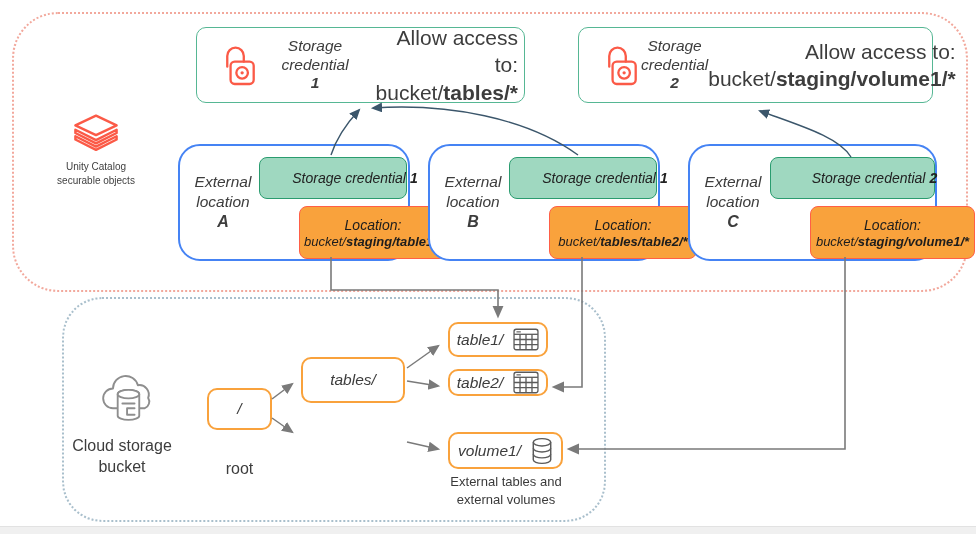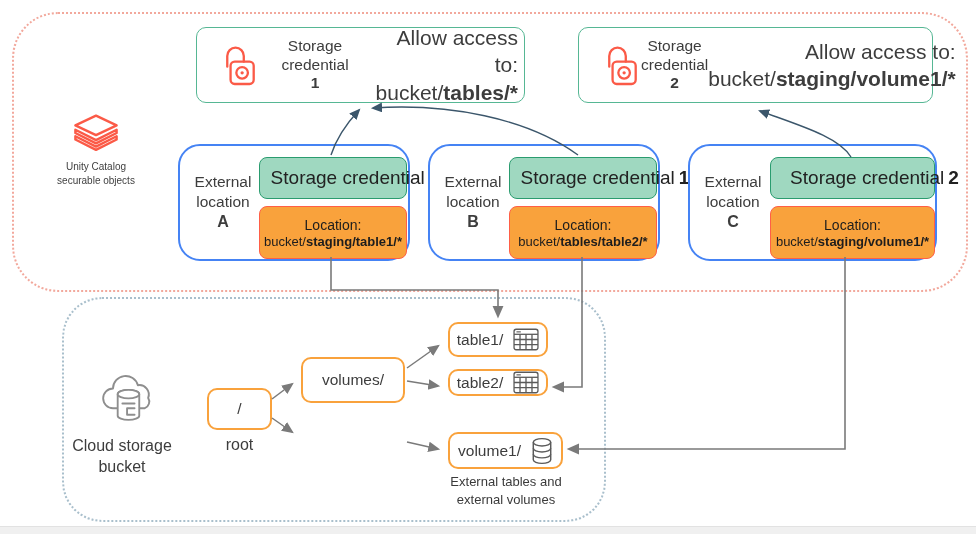--- a/index.html
+++ b/index.html
@@ -8,40 +8,40 @@
   .abs { position:absolute; }
   .bold { font-weight:700; }
   .nowrap { white-space:nowrap; }
   .center { text-align:center; }
 
   .uc-container { border:2px dotted #f2a89c; border-radius:46px; }
   .bucket-container { border:2px dotted #a9bfcc; border-radius:40px; }
 
   .sc-box { border:1.5px solid #56b794; border-radius:10px; background:#fff;
             display:flex; align-items:center; box-sizing:border-box; }
-  .sc-name { width:112px; text-align:center; font-size:15.5px; line-height:1.22; }
+  .sc-name { width:112px; text-align:center; font-size:15.5px; line-height:1.22;font-style:italic; }
   .sc-allow { flex:1; text-align:right; font-size:21px; line-height:1.3; padding-right:6px; }
   .lock-wrap { margin-left:22px; margin-right:2px; display:flex; }
 
-  .loc-box { border:2px solid #4583f4; border-radius:22px; background:#fff; box-sizing:border-box; }
+  .loc-box { border:2px solid #4583f4; border-radius:22px; background:#fff; box-sizing:border-box;font-style:italic; }
   .loc-label { position:absolute; left:8px; top:0; height:100%; width:70px;
                display:flex; flex-direction:column; justify-content:center; align-items:center;
                font-size:15.5px; line-height:1.3; }
   .loc-label .letter { font-size:16px; }
   .green-chip { background:#9fd8c0; border:1.5px solid #2a9c6f; border-radius:8px;
                 display:flex; align-items:center; justify-content:center;
-                font-size:19px; color:#222; box-sizing:border-box; white-space:nowrap;padding-left:44px; }
+                font-size:14px; color:#222; box-sizing:border-box; white-space:nowrap;padding-left:44px; }
   .orange-chip { background:#f9a23c; border:1.5px solid #ff5f46; border-radius:8px;
                  display:flex; flex-direction:column; align-items:center; justify-content:center;
-                 font-size:14px; color:#1d1d1d; box-sizing:border-box; }
+                 font-size:14px; color:#1d1d1d; box-sizing:border-box;margin-left:40px; }
   .orange-chip .path { font-size:13px; margin-top:1px; }
 
   .folder { border:2px solid #f9a23c; border-radius:10px; background:#fff;
             display:flex; align-items:center; justify-content:center; gap:10px;
-            font-size:15.5px; box-sizing:border-box; }
+            font-size:15.5px; box-sizing:border-box;font-style:italic; }
   .small-label { font-size:16px; }
   .caption { font-size:13px; line-height:1.35; color:#3a3a3a; }
   .uc-label { font-size:10px; line-height:1.35; color:#414141; }
   svg { display:block; }
   .overlay { pointer-events:none; }
   .footer-strip { background:#f0f0f0; border-top:1px solid #e2e2e2; }
 </style>
 </head>
 <body>
 
@@ -160,26 +160,26 @@
     </svg>
   </span>
   <div class="abs small-label center" style="left:60px;top:436px;width:124px;line-height:1.3">
     <div>Cloud storage</div>
     <div>bucket</div>
   </div>
 
   <div class="abs folder" style="left:207px;top:388px;width:65px;height:42px">
     <span>/</span>
   </div>
-  <div class="abs small-label center" style="left:207px;top:436px;width:65px">
+  <div class="abs small-label center" style="left:207px;top:460px;width:65px">
     <span>root</span>
   </div>
 
   <div class="abs folder" style="left:301px;top:357px;width:104px;height:46px">
-    <span>volumes/</span>
+    <span>tables/</span>
   </div>
 
   <div class="abs folder" style="left:448px;top:322px;width:100px;height:35px">
     <span>table1/</span>
     <span>
       <svg width="26" height="23" viewBox="0 0 30 26" fill="none" stroke="#5a5a5a" stroke-width="1.5">
         <rect x="1.2" y="1.2" width="27.6" height="23.6" rx="2.5"></rect>
         <path d="M1.2 7 H28.8"></path>
         <path d="M8.1 7 V24.8 M15 7 V24.8 M21.9 7 V24.8"></path>
         <path d="M1.2 13 H28.8 M1.2 19 H28.8"></path>

